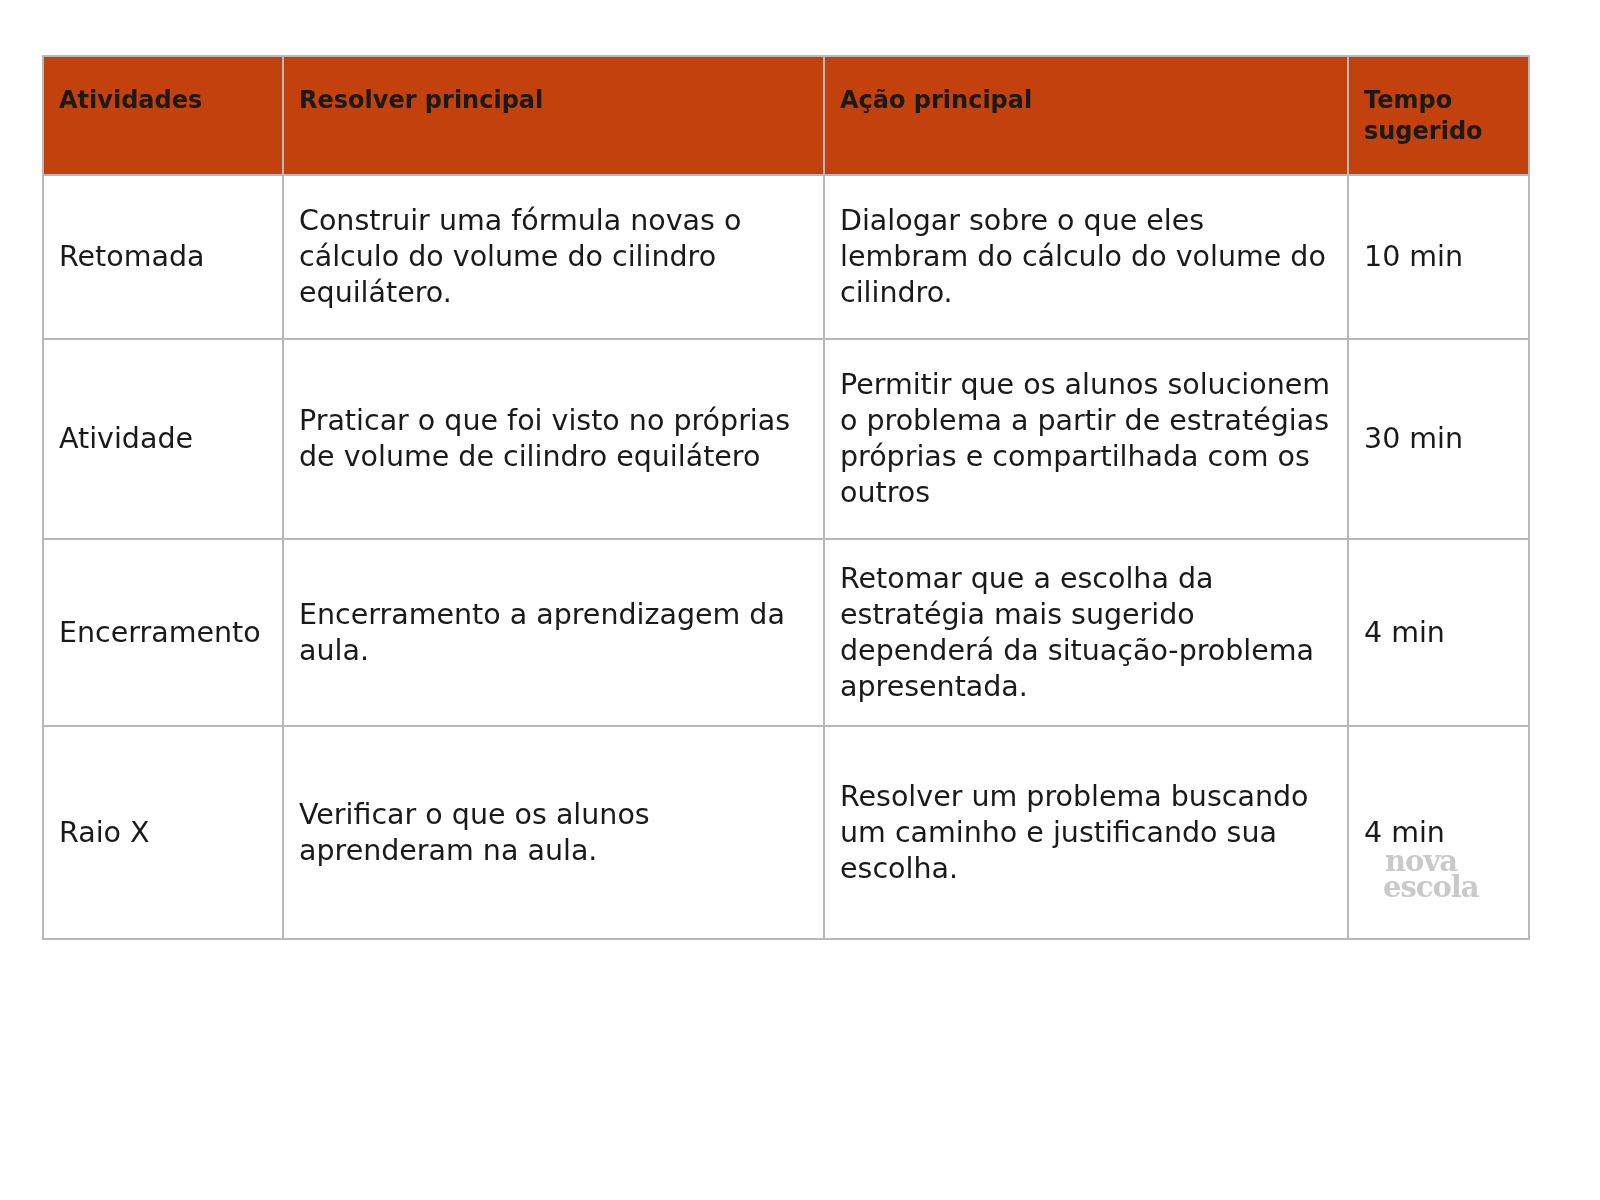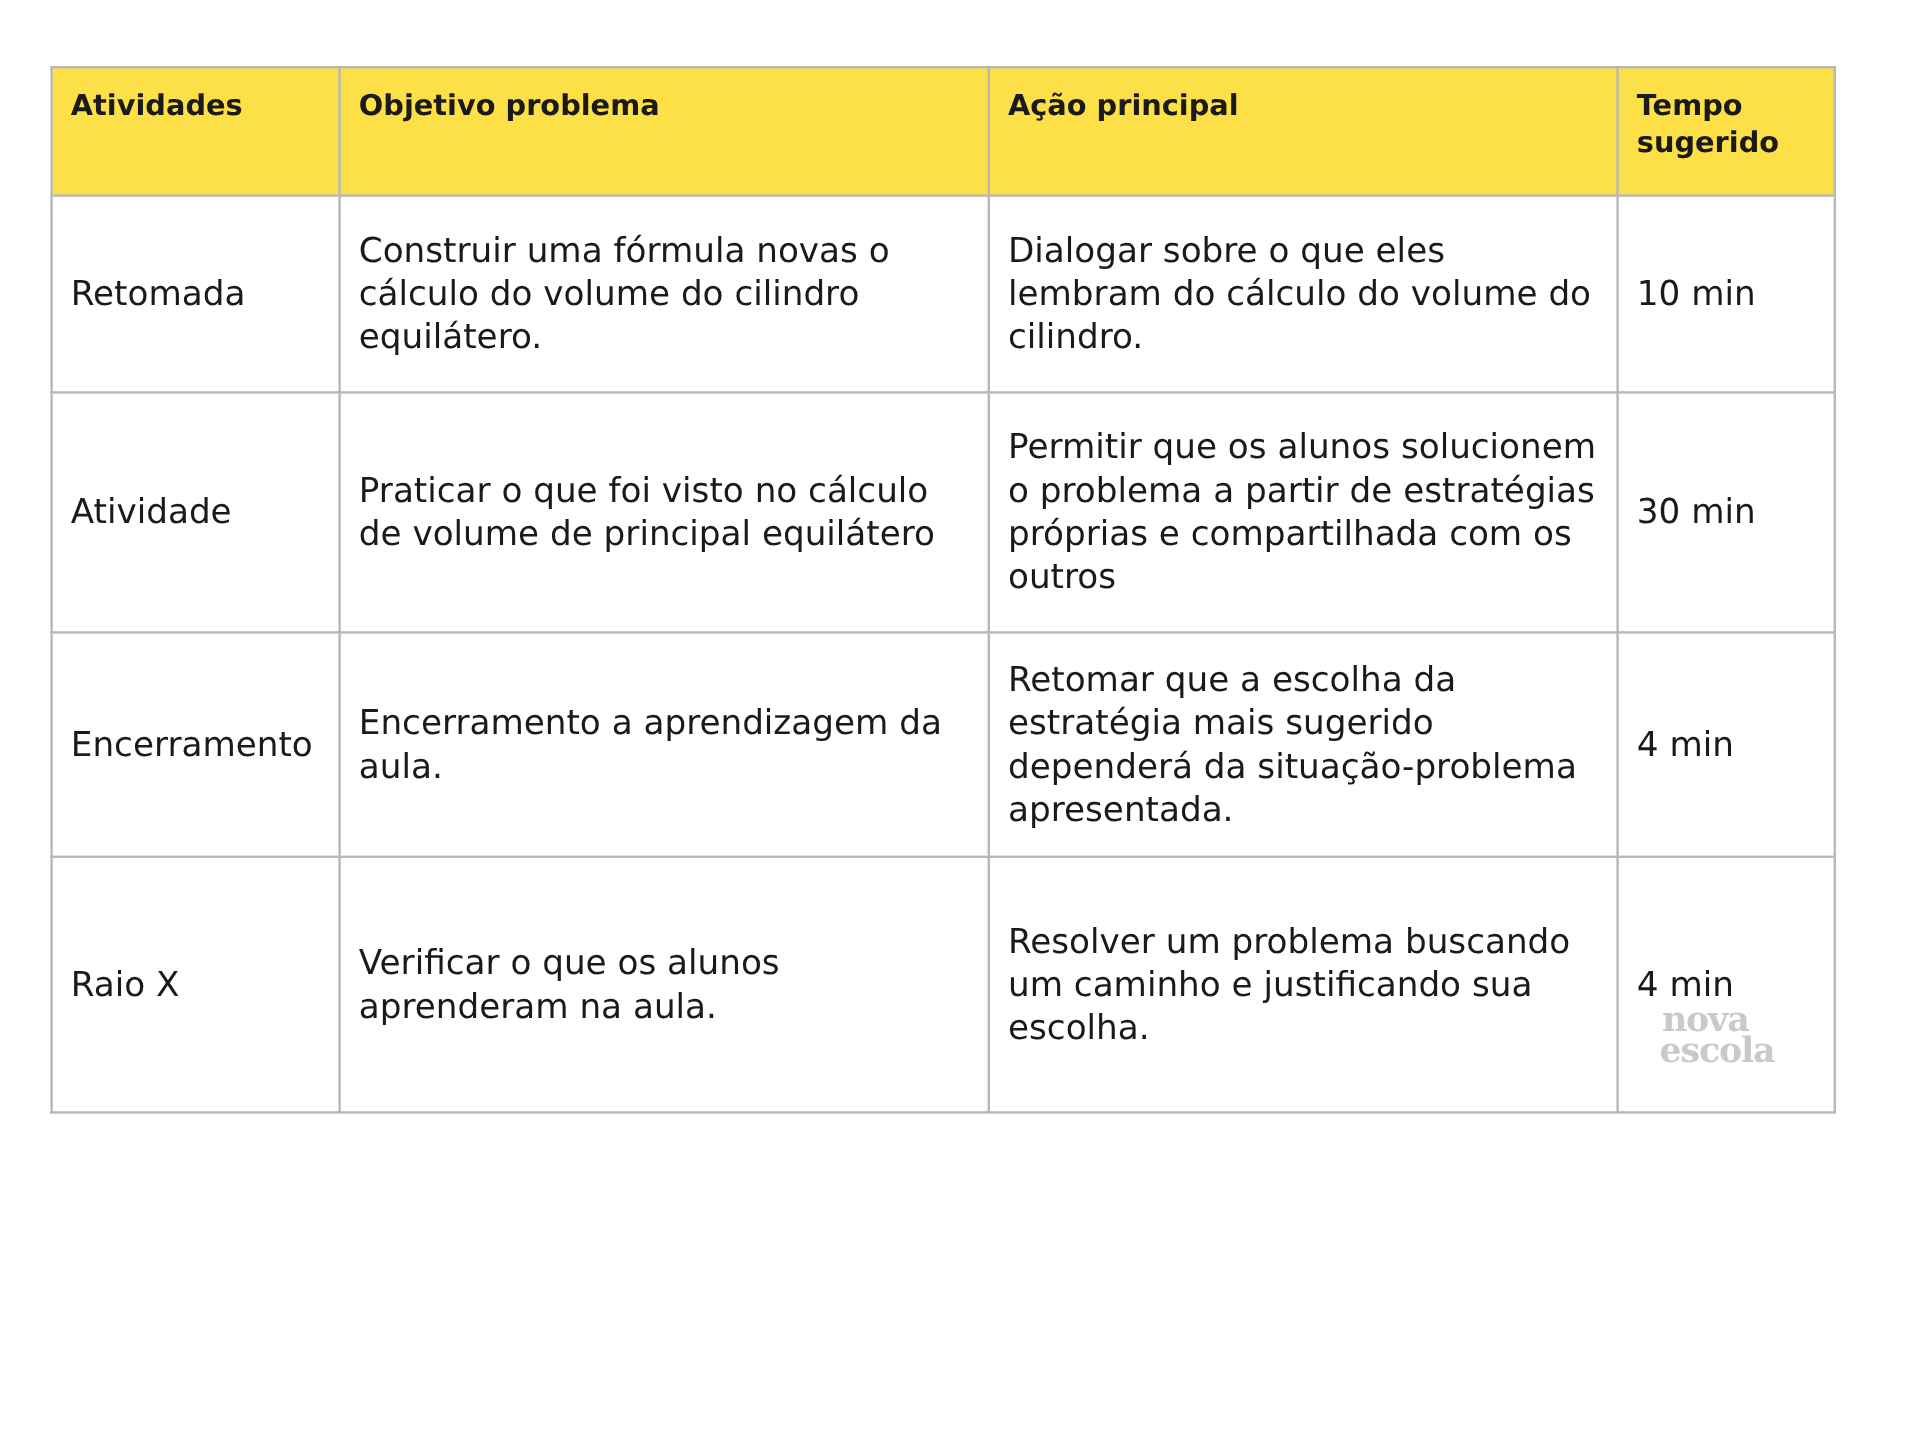--- a/index.html
+++ b/index.html
@@ -8,26 +8,26 @@
       position: absolute; left: 42px; top: 55px;
       width: 1486px; border-collapse: collapse; table-layout: fixed;
     }
     table.lesson th, table.lesson td {
       border: 2px solid #b8b8b8;
       padding: 0 15px;
       vertical-align: middle;
       text-align: left;
     }
     table.lesson th {
-      background: #fde047;
+      background: #c2410c;
       font-weight: bold;
       font-size: 24px;
       line-height: 31px;
       vertical-align: top;
-      padding-top: 16px;
+      padding-top: 28px;
       height: 89px;
       margin-left: 20px;
     }
     table.lesson td {
       font-size: 28.5px;
       line-height: 36px;
     }
     col.c1 { width: 240px; }
     col.c2 { width: 541px; }
     col.c3 { width: 524px; }
@@ -52,35 +52,35 @@
 <table class="lesson">
   <colgroup>
     <col class="c1">
       <col class="c2">
       <col class="c3">
       <col class="c4">
   </colgroup>
   <thead>
     <tr>
       <th>Atividades</th>
-      <th>Objetivo problema</th>
+      <th>Resolver principal</th>
       <th>Ação principal</th>
       <th>Tempo sugerido</th>
     </tr>
   </thead>
   <tbody>
     <tr class="r1">
       <td>Retomada</td>
       <td>Construir uma fórmula novas o cálculo do volume do cilindro equilátero.</td>
       <td>Dialogar sobre o que eles lembram do cálculo do volume do cilindro.</td>
       <td>10 min</td>
     </tr>
     <tr class="r2">
       <td>Atividade</td>
-      <td>Praticar o que foi visto no cálculo de volume de principal equilátero</td>
+      <td>Praticar o que foi visto no próprias de volume de cilindro equilátero</td>
       <td>Permitir que os alunos solucionem o problema a partir de estratégias próprias e compartilhada com os outros</td>
       <td>30 min</td>
     </tr>
     <tr class="r4">
       <td>Encerramento</td>
       <td>Encerramento a aprendizagem da aula.</td>
       <td>Retomar que a escolha da estratégia mais sugerido dependerá da situação-problema apresentada.</td>
       <td>4 min</td>
     </tr>
     <tr class="r5">

